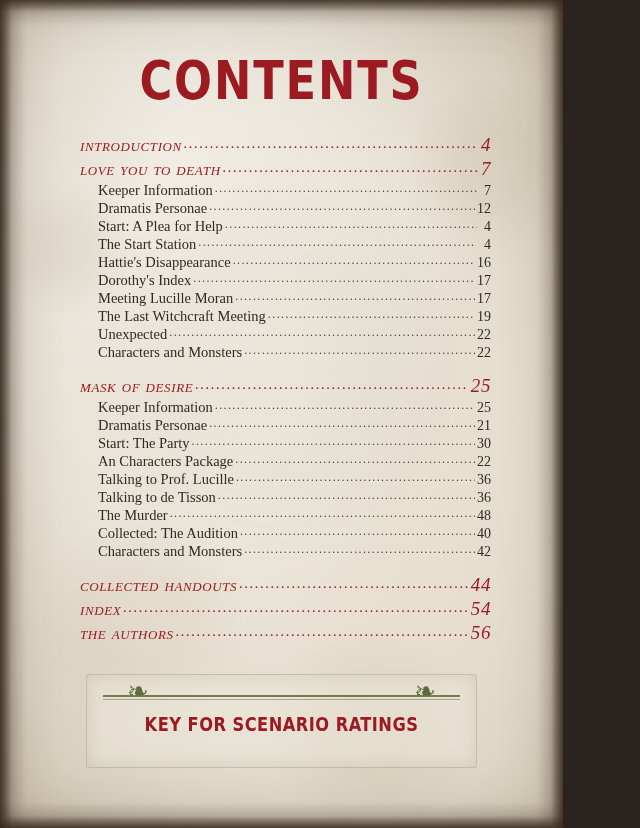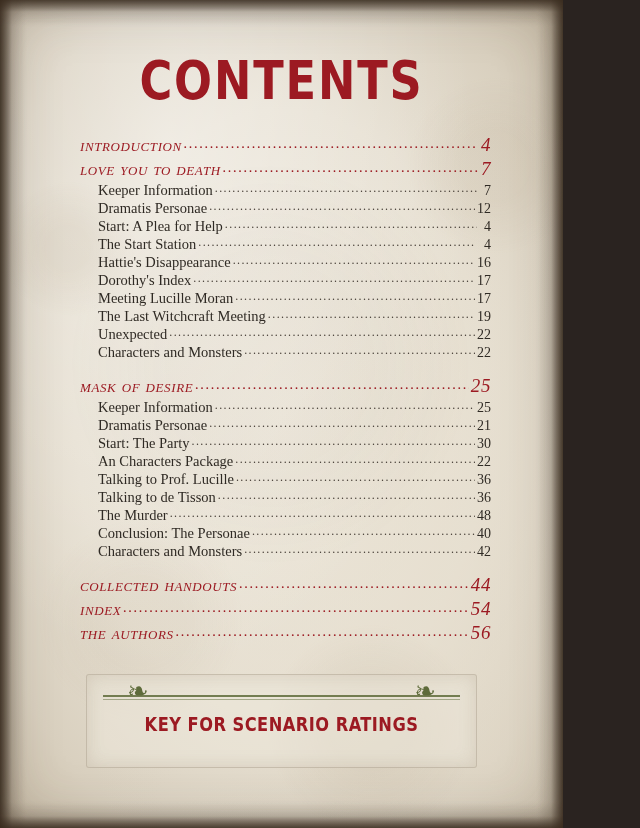--- a/index.html
+++ b/index.html
@@ -294,21 +294,21 @@
           <span class="label">Talking to de Tisson</span>
           <span class="dots">...............................................................................................................................</span>
           <span class="page">36</span>
         </div>
         <div class="entry lvl2">
           <span class="label">The Murder</span>
           <span class="dots">...............................................................................................................................</span>
           <span class="page">48</span>
         </div>
         <div class="entry lvl2">
-          <span class="label">Conclusion: The Personae</span>
+          <span class="label">Collected: The Audition</span>
           <span class="dots">...............................................................................................................................</span>
           <span class="page">40</span>
         </div>
         <div class="entry lvl2">
           <span class="label">Characters and Monsters</span>
           <span class="dots">...............................................................................................................................</span>
           <span class="page">42</span>
         </div>
         <div class="gap-lg"></div>
         <div class="entry lvl1">

